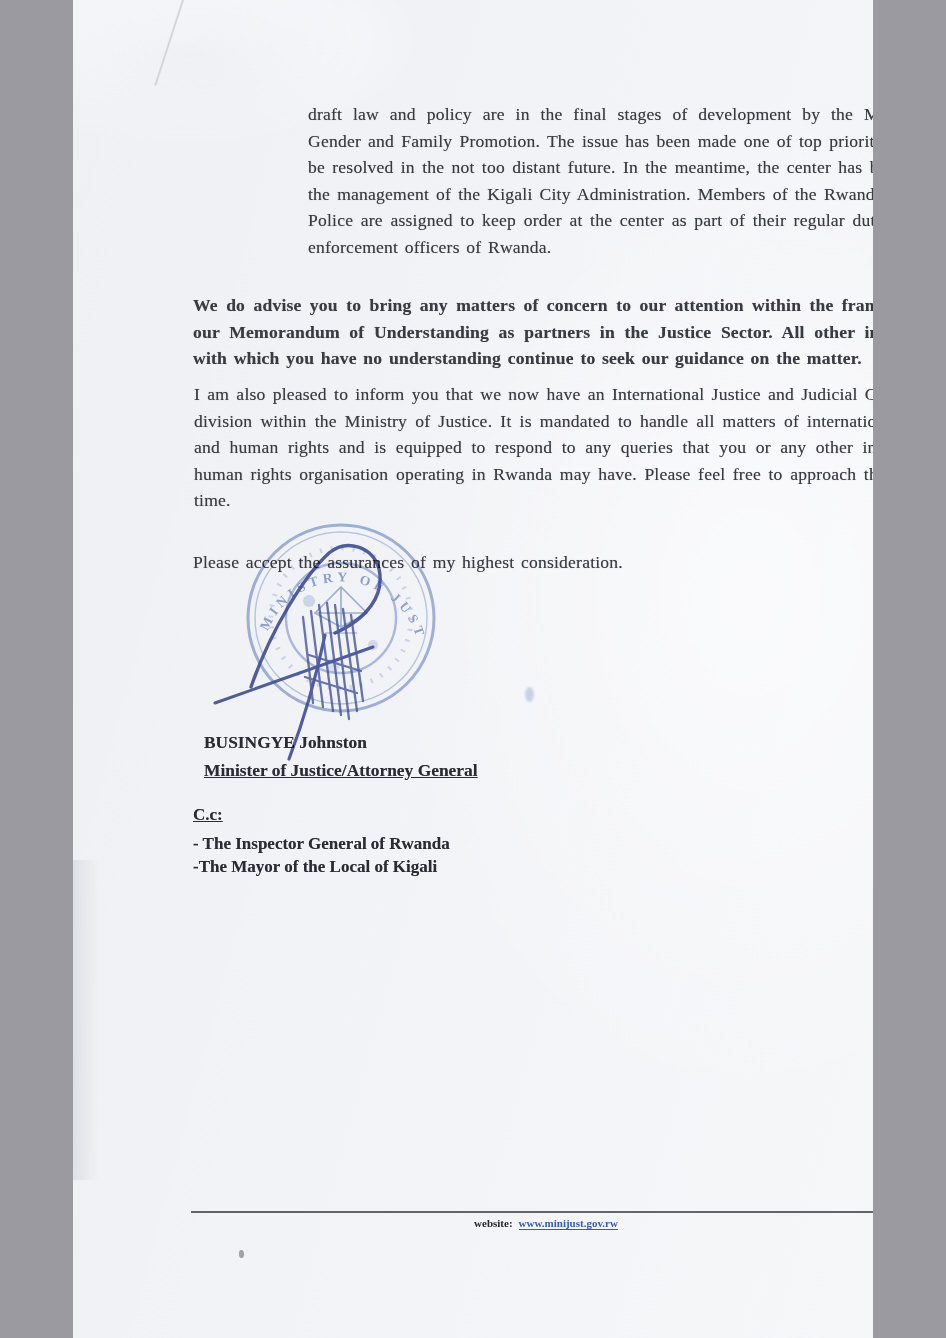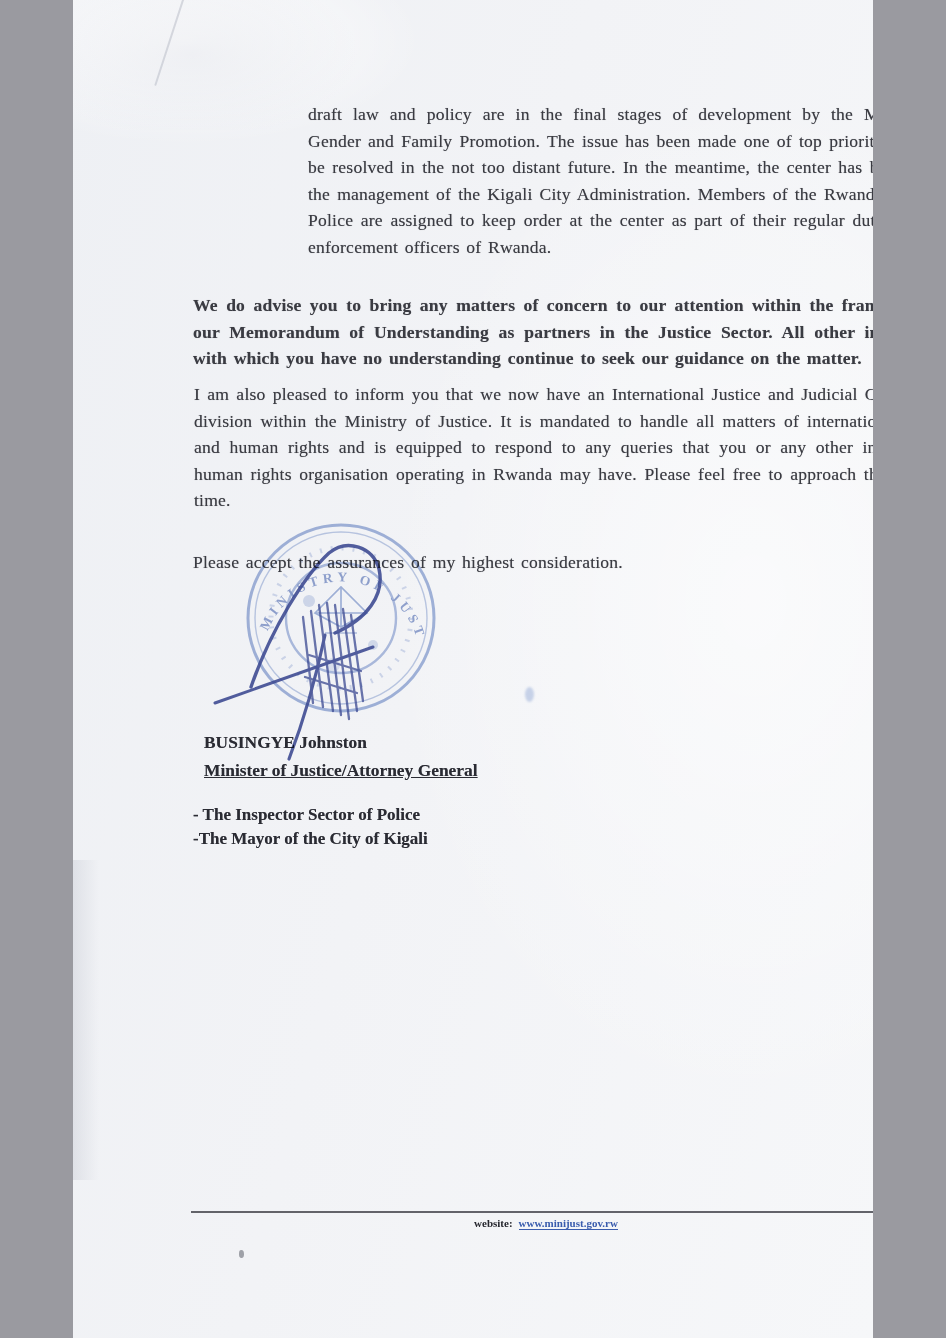--- a/index.html
+++ b/index.html
@@ -122,22 +122,23 @@
         <path d="M 96,150 L 148,166"></path>
         <path d="M 92,172 L 144,188"></path>
       </g>
     </g>
   </svg>
 
   <div class="bold-line sig-name">BUSINGYE Johnston</div>
   <div class="bold-line sig-title">Minister of Justice/Attorney General</div>
 
   <div class="cc">
-    <div>- The Inspector Sector of Police</div>
-    <div>-The Mayor of the City of Kigali</div>
+    <div class="cc-label">C.c:</div>
+    <div>- The Inspector General of Rwanda</div>
+    <div>-The Mayor of the Local of Kigali</div>
   </div>
 
   <div class="footer-rule"></div>
   <div class="footer-text">
     <span>website:</span><span class="url">www.minijust.gov.rw</span>
   </div>
 
 </div>
 
 </body></html>

